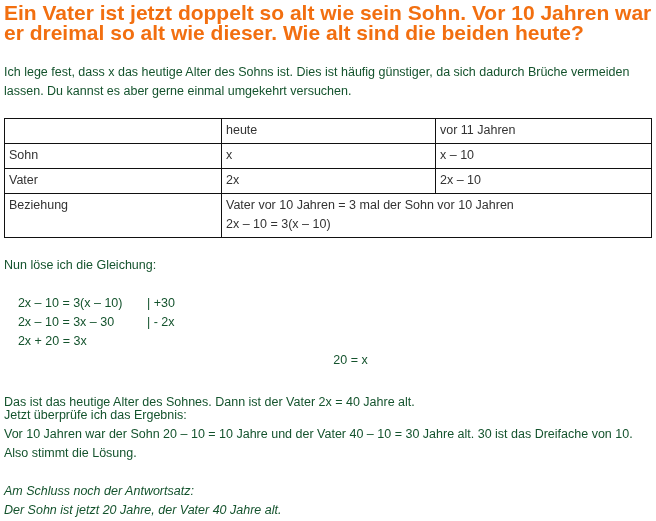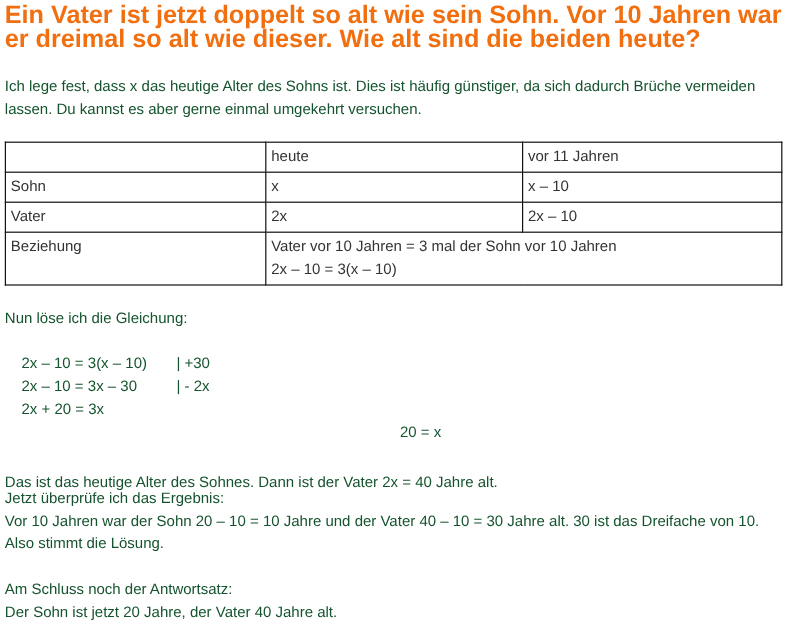--- a/index.html
+++ b/index.html
@@ -82,16 +82,16 @@
   </span>
 </div>
 
 <p class="para" style="top:366px;margin-top:27px;">Das ist das heutige Alter des Sohnes. Dann ist der Vater 2x = 40 Jahre alt.</p>
 
 <div class="para" style="top:406px;">
   <span class="eq-line">Jetzt überprüfe ich das Ergebnis:</span>
   <span style="display:block;">Vor 10 Jahren war der Sohn 20 – 10 = 10 Jahre und der Vater 40 – 10 = 30 Jahre alt. 30 ist das Dreifache von 10. Also stimmt die Lösung.</span>
 </div>
 
-<div class="para" style="top:482px;">
+<div class="para" style="top:482px;font-style:italic;">
   <span class="eq-line">Am Schluss noch der Antwortsatz:</span>
   <span class="eq-line">Der Sohn ist jetzt 20 Jahre, der Vater 40 Jahre alt.</span>
 </div>
 
 </body></html>

